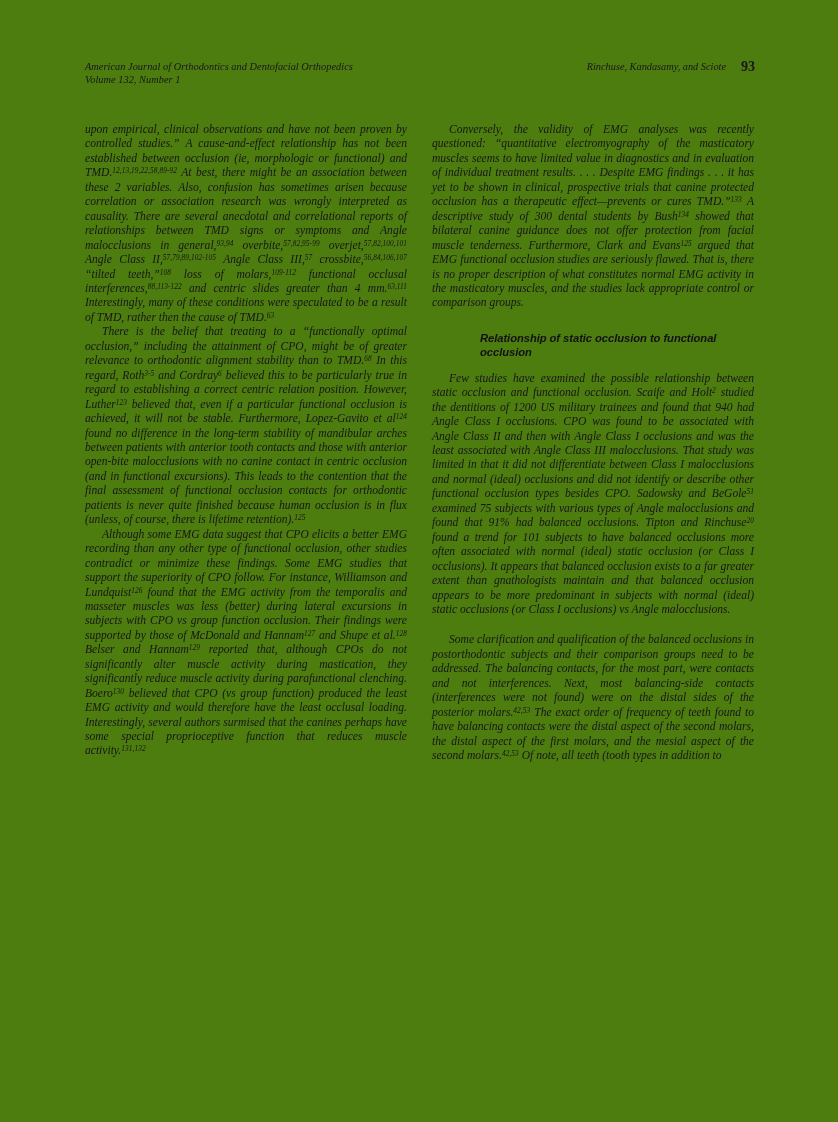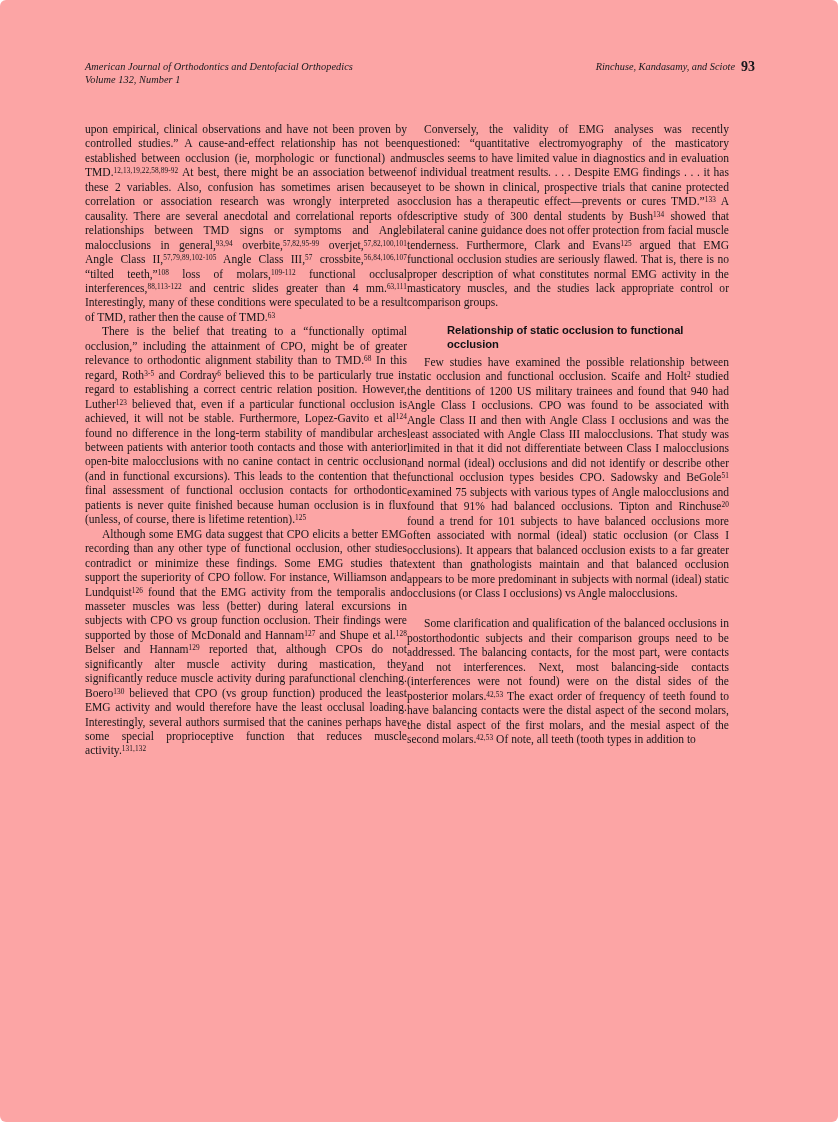--- a/index.html
+++ b/index.html
@@ -4,25 +4,24 @@
 <style>
   html, body {
     margin: 0;
     padding: 0;
     background: #ffffff;
   }
   .page {
     position: relative;
     width: 838px;
     height: 1122px;
-    background: #fca5a5;
+    background: #4d7c0f;
     overflow: hidden;
     font-family: "Liberation Serif", "DejaVu Serif", serif;
     color: #141414;
-    border-radius: 6px;
   }
 
   
   .running-head {
     position: absolute;
     left: 85px;
     top: 60px;
     width: 670px;
     display: flex;
     justify-content: space-between;
@@ -31,41 +30,43 @@
   .rh-left {
     font-style: italic;
     font-size: 10.3px;
     line-height: 13.4px;
     letter-spacing: 0.05px;
     color: #17171b;
   }
   .rh-right {
     display: flex;
     align-items: flex-end;
-    gap: 6px;
+    gap: 15px;
     font-size: 10.3px;
     line-height: 13.4px;
     color: #17171b;
     white-space: nowrap;
   }
   .rh-authors { font-style: italic; }
   .rh-pageno {
     font-weight: bold;
     font-style: normal;
     font-size: 14px;
     font-family: "Liberation Serif", serif;
   }
 
   
   .columns {
     position: absolute;
     left: 85px;
     top: 122px;
     width: 670px;
     display: flex;
+    gap: 25px;
+    font-style: italic;
   }
   .col {
     width: 322px;
   }
 
   
   p.body {
     margin: 0;
     font-size: 11.55px;
     line-height: 14.45px;
@@ -76,21 +77,21 @@
   }
   p.body.indent { text-indent: 17px; }
   sup {
     font-size: 7.3px;
     line-height: 0;
     vertical-align: 0.42em;
     letter-spacing: 0.1px;
   }
 
   h2.section {
-    margin: 0;
+    margin: 8px;
     font-family: "Liberation Sans", sans-serif;
     font-size: 11.2px;
     line-height: 14.4px;
     font-weight: bold;
     color: #111114;
     letter-spacing: -0.05px;
     padding-left: 40px;
   }
   .sp-before-head { height: 13px; }
   .sp-after-head  { height: 3px; }

